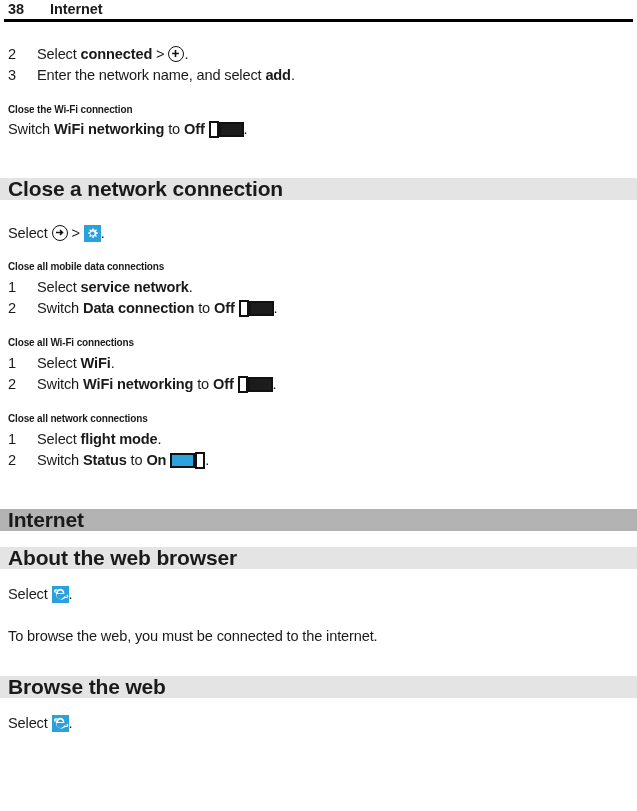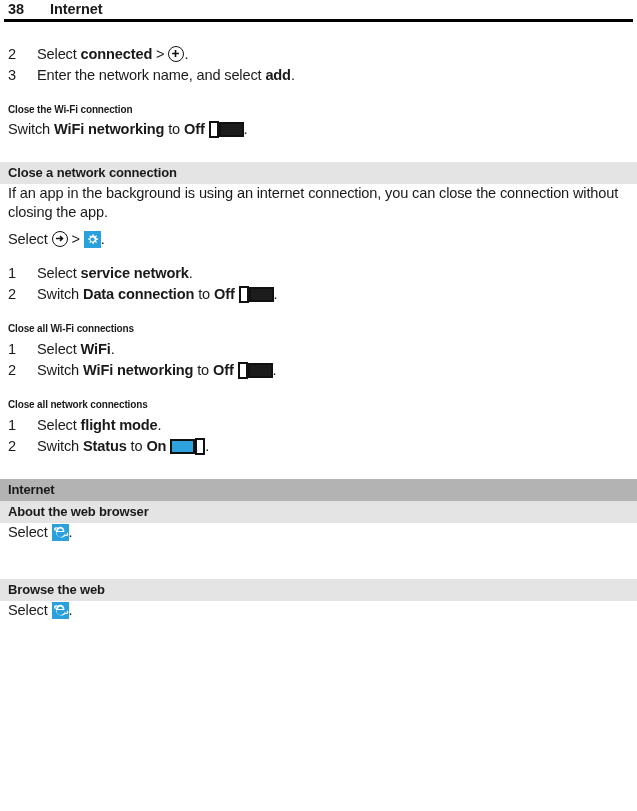--- a/index.html
+++ b/index.html
@@ -71,26 +71,26 @@
   .subhead {
     font-size: 10px;
     font-weight: bold;
     line-height: 20px;
     letter-spacing: -0.15px;
     margin: 0;
   }
 
   
   .band {
-    font-size: 13px;
+    font-size: 21px;
     font-weight: bold;
     letter-spacing: -0.15px;
     line-height: 18px;
     padding: 2px 0 2px 8px;
-    margin: 0 -8px;
+    margin: 16px -8px;
     box-sizing: content-box;
   }
   .band.light { background: #e4e4e4; }
   .band.dark  { background: #b3b3b3; }
 
   
   .circ {
     width: 16px; height: 16px;
     border: 1.6px solid #111;
     border-radius: 50%;
@@ -167,36 +167,36 @@
     </ul>
 
     <div class="spacer-md"></div>
 
     <p class="subhead">Close the Wi-Fi connection</p>
     <p class="para"><span>Switch </span><span class="b">WiFi networking</span><span> to </span><span class="b">Off</span>&nbsp;<span class="toggle off"><span class="knob"></span><span class="bar"></span></span><span>.</span></p>
 
     <div class="spacer-lg"></div>
 
     <p class="band light">Close a network connection</p>
-    <p class="para tight">If an app in the background is using an internet connection, you can close the connection without closing the app.</p>
 
     <div class="spacer-sm"></div>
 
     <p class="para"><span>Select </span><span class="circ"><svg width="13" height="13" viewBox="0 0 13 13">
             <path d="M3.0 6.5 h6.3 M7.0 4.1 l2.5 2.4 l-2.5 2.4" fill="none" stroke="#111" stroke-width="1.5" stroke-linecap="butt" stroke-linejoin="miter"></path>
           </svg></span><span> &gt; </span><span class="tile"><svg width="17" height="17" viewBox="0 0 17 17">
             <rect x="0" y="0" width="17" height="17" fill="#2aa0dc"></rect>
             <g fill="#ffffff">
               <path d="M8.5 3.3 l1.15 0 l0.25 1.5 l1.0 0.42 l1.2-0.92 l0.82 0.82 l-0.92 1.2 l0.42 1.0 l1.5 0.25 l0 1.15 l-1.5 0.25 l-0.42 1.0 l0.92 1.2 l-0.82 0.82 l-1.2-0.92 l-1.0 0.42 l-0.25 1.5 l-1.15 0 l-0.25-1.5 l-1.0-0.42 l-1.2 0.92 l-0.82-0.82 l0.92-1.2 l-0.42-1.0 l-1.5-0.25 l0-1.15 l1.5-0.25 l0.42-1.0 l-0.92-1.2 l0.82-0.82 l1.2 0.92 l1.0-0.42 z"></path>
             </g>
             <circle cx="8.5" cy="8.5" r="2.1" fill="#2aa0dc"></circle>
           </svg></span><span>.</span></p>
 
     <div class="spacer-md"></div>
 
+    <p class="subhead">Close all mobile data connections</p>
     <ul class="numlist">
       <li>
         <span class="n">1</span>
         <span class="t"><span>Select </span><span class="b">service network</span><span>.</span></span>
       </li>
       <li>
         <span class="n">2</span>
         <span class="t"><span>Switch </span><span class="b">Data connection</span><span> to </span><span class="b">Off</span>&nbsp;<span class="toggle off"><span class="knob"></span><span class="bar"></span></span><span>.</span></span>
       </li>
     </ul>
@@ -237,20 +237,21 @@
     <p class="para"><span>Select </span><span class="tile"><svg width="17" height="17" viewBox="0 0 17 17">
             <rect x="0" y="0" width="17" height="17" fill="#2aa0dc"></rect>
             <path d="M12.4 10.3 c-0.75 1.6 -2.2 2.6 -3.85 2.6 c-2.25 0 -4.0 -1.75 -4.0 -4.0 c0 -0.3 0.03 -0.6 0.1 -0.88 l7.65 0 c0.05 -0.3 0.08 -0.6 0.08 -0.92 c0 -2.5 -1.9 -4.3 -4.1 -4.3 c-1.0 0 -1.95 0.33 -2.7 0.9 c-1.5 -0.55 -2.7 -0.5 -3.25 0.25 c-0.5 0.7 -0.2 1.85 0.65 3.1 l1.0 -0.9 c-0.45 -0.7 -0.6 -1.25 -0.4 -1.5 c0.2 -0.28 0.75 -0.3 1.5 -0.12 c-0.75 0.95 -1.2 2.15 -1.2 3.47 c0 3.05 2.4 5.45 5.4 5.45 c1.6 0 3.05 -0.7 4.05 -1.8 c1.3 0.42 2.25 0.35 2.7 -0.3 c0.45 -0.65 0.2 -1.65 -0.55 -2.78 l-1.0 0.9 c0.35 0.6 0.48 1.05 0.32 1.28 c-0.15 0.22 -0.6 0.25 -1.25 0.1 z M8.3 4.55 c1.35 0 2.45 1.0 2.6 2.35 l-5.0 0 c0.3 -1.35 1.25 -2.35 2.4 -2.35 z" fill="#ffffff"></path>
           </svg></span><span>.</span></p>
 
     <div class="spacer-sm"></div>
 
 
     <div class="spacer-md"></div>
 
+    <p class="para tight">To browse the web, you must be connected to the internet.</p>
 
     <div class="spacer-md"></div>
 
     <p class="band light">Browse the web</p>
 
     <p class="para"><span>Select </span><span class="tile"><svg width="17" height="17" viewBox="0 0 17 17">
             <rect x="0" y="0" width="17" height="17" fill="#2aa0dc"></rect>
             <path d="M12.4 10.3 c-0.75 1.6 -2.2 2.6 -3.85 2.6 c-2.25 0 -4.0 -1.75 -4.0 -4.0 c0 -0.3 0.03 -0.6 0.1 -0.88 l7.65 0 c0.05 -0.3 0.08 -0.6 0.08 -0.92 c0 -2.5 -1.9 -4.3 -4.1 -4.3 c-1.0 0 -1.95 0.33 -2.7 0.9 c-1.5 -0.55 -2.7 -0.5 -3.25 0.25 c-0.5 0.7 -0.2 1.85 0.65 3.1 l1.0 -0.9 c-0.45 -0.7 -0.6 -1.25 -0.4 -1.5 c0.2 -0.28 0.75 -0.3 1.5 -0.12 c-0.75 0.95 -1.2 2.15 -1.2 3.47 c0 3.05 2.4 5.45 5.4 5.45 c1.6 0 3.05 -0.7 4.05 -1.8 c1.3 0.42 2.25 0.35 2.7 -0.3 c0.45 -0.65 0.2 -1.65 -0.55 -2.78 l-1.0 0.9 c0.35 0.6 0.48 1.05 0.32 1.28 c-0.15 0.22 -0.6 0.25 -1.25 0.1 z M8.3 4.55 c1.35 0 2.45 1.0 2.6 2.35 l-5.0 0 c0.3 -1.35 1.25 -2.35 2.4 -2.35 z" fill="#ffffff"></path>
           </svg></span><span>.</span></p>
 

